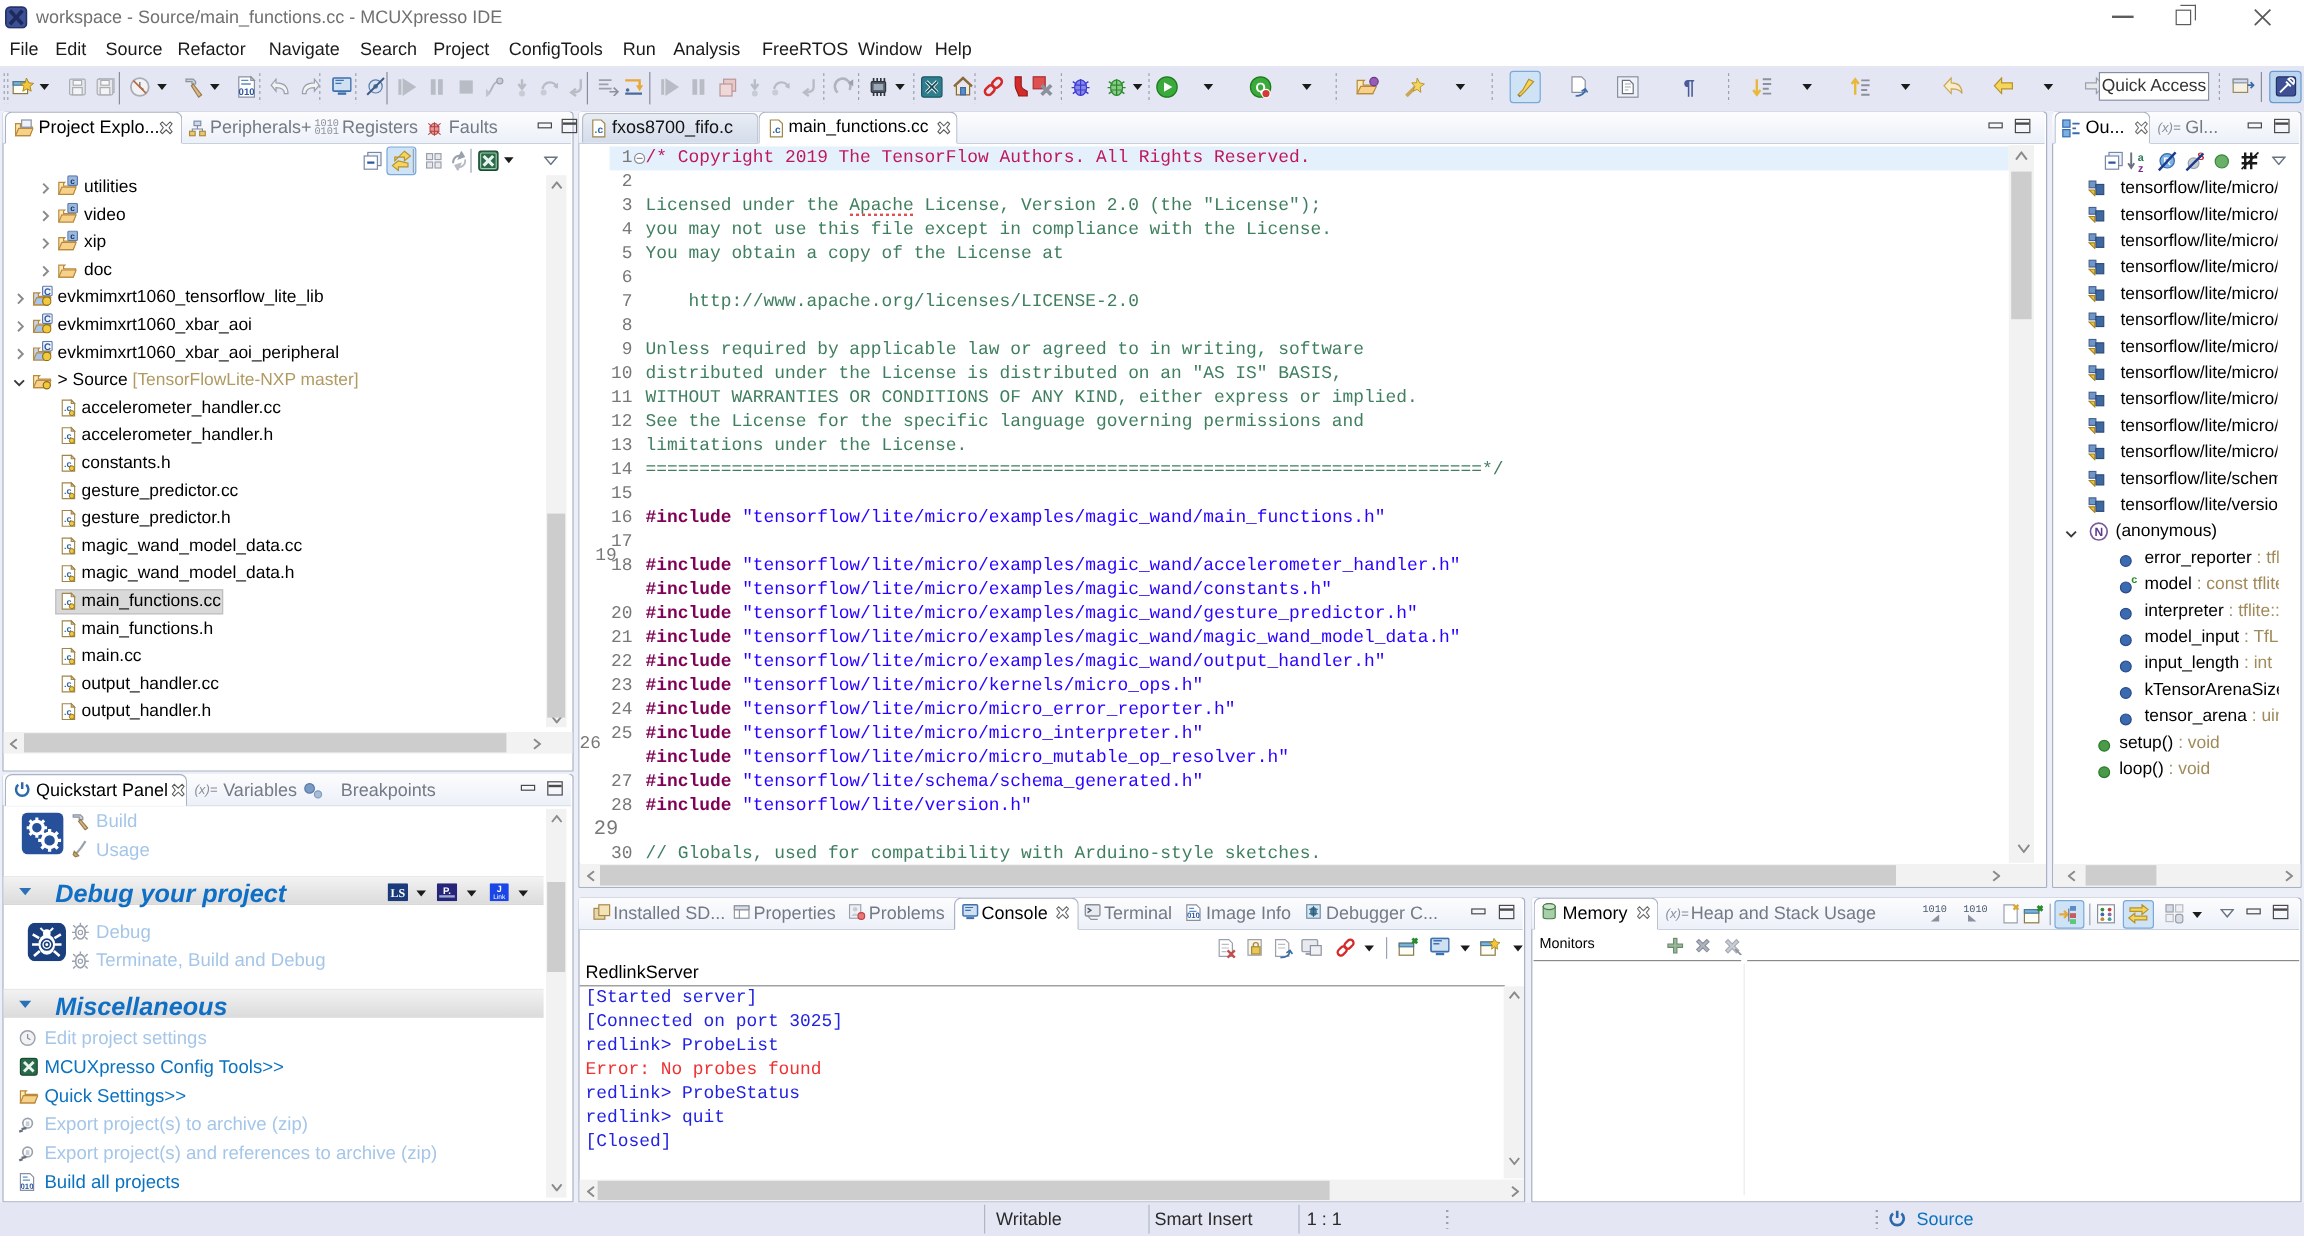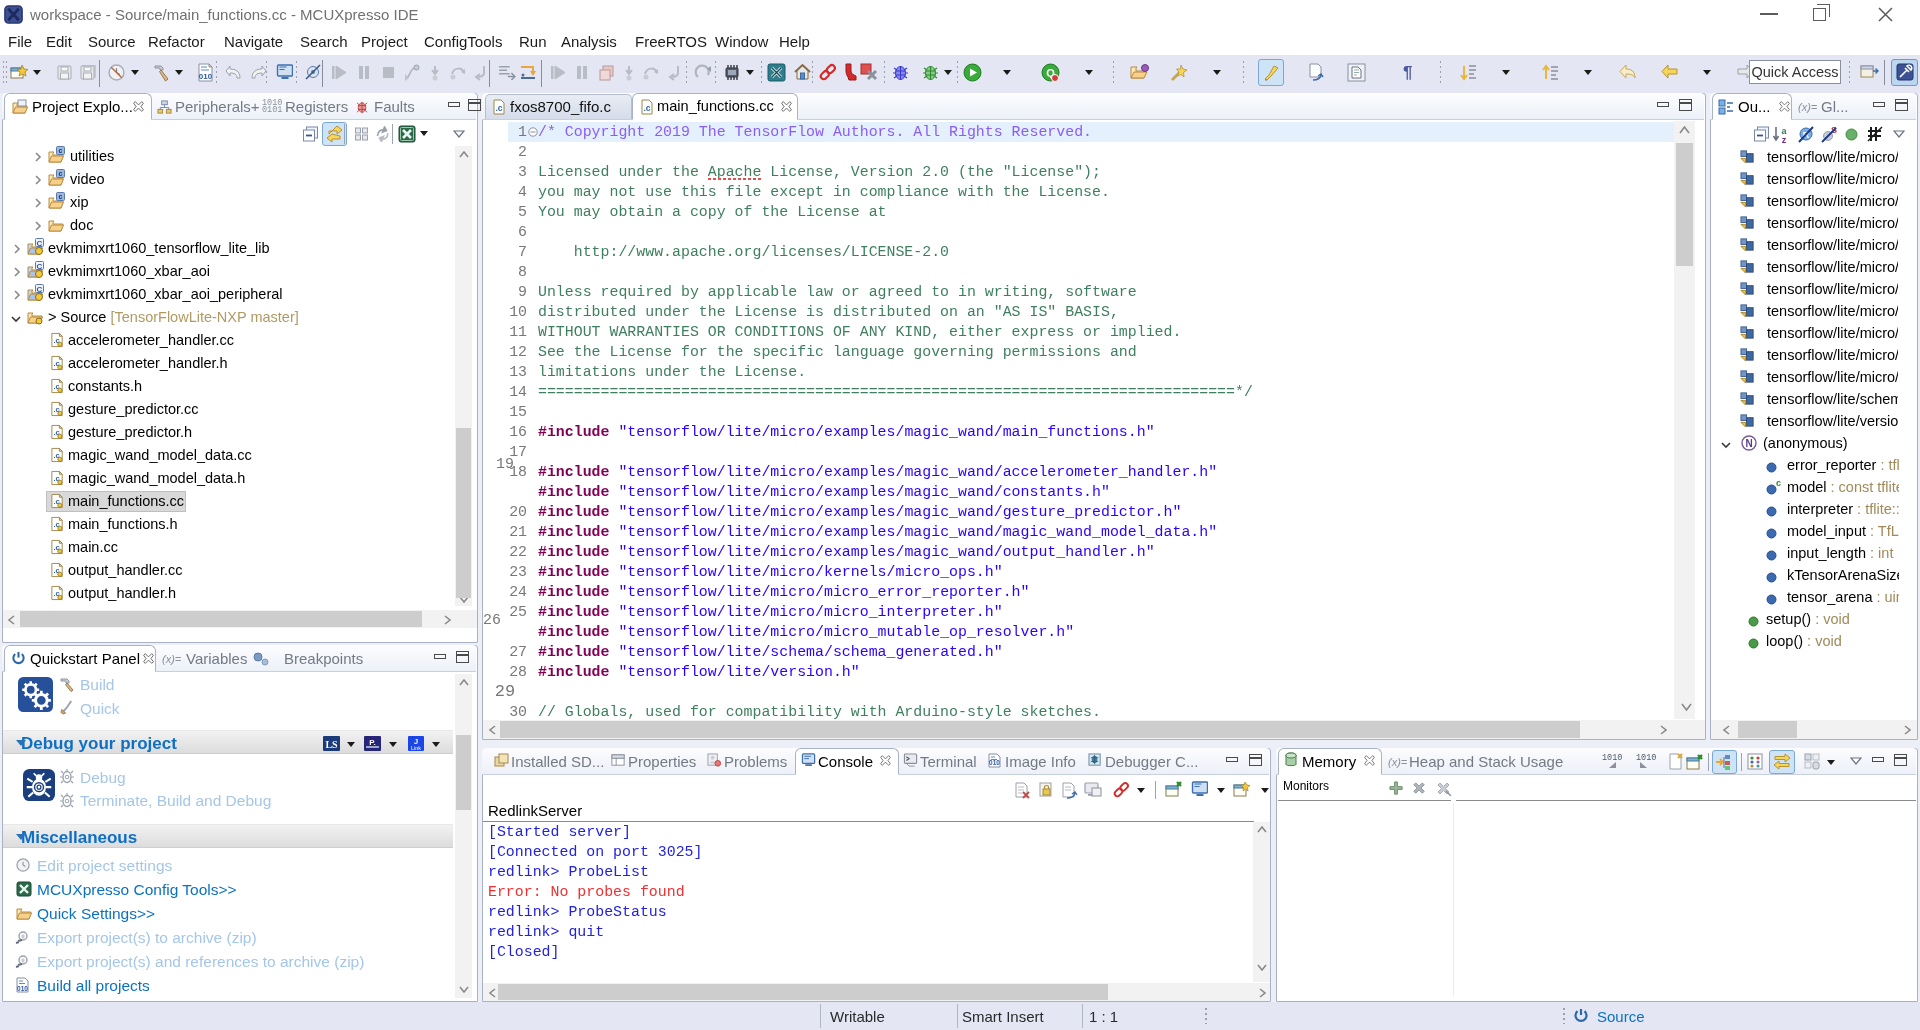--- a/index.html
+++ b/index.html
@@ -13,21 +13,21 @@
 .tab-ilabel { font-size:15px; color:#747a85; position:absolute; top:5px; white-space:nowrap;}
 .minmax { position:absolute; width:13px; height:11px; }
 .tree-row { position:absolute; height:23px; font-size:14.5px; color:#000; white-space:nowrap; }
 .mono { font-family:"Liberation Mono", monospace; }
 .scroll-v { position:absolute; background:#f2f2f2; }
 .scroll-h { position:absolute; background:#f2f2f2; }
 .thumb { position:absolute; background:#cdcdcd; }
 .qs-link { position:absolute; font-size:15.5px; white-space:nowrap; }
 .qs-head { position:absolute; left:3px; width:450px; height:24px;
   background:linear-gradient(#f2f2f2,#dcdcdc); border-top:1px solid #e8e8e8; border-bottom:1px solid #cfcfcf;}
-.qs-head span { position:absolute; left:18px; top:3px; font-size:17px; font-weight:bold; color:#0f6fc5;}
+.qs-head span { position:absolute; left:43px; top:3px; font-size:21px; font-weight:bold; color:#0f6fc5;font-style:italic;}
 .ln { position:absolute; color:#787878; }
 </style></head><body>
 <div class="abs" style="left:0;top:0;width:1920px;height:29px;background:#ffffff"></div>
 <svg class="abs" style="left:4px;top:5px" width="19" height="19" viewBox="0 0 16 16">
     <rect x="0.75" y="0.75" width="14.5" height="14.5" rx="3" fill="#3d5093" stroke="#26336b" stroke-width="1.2"></rect>
     <path d="M4 3.5 L8 7 L12 3.5 M4 12.5 L8 9 L12 12.5" stroke="#ffffff" stroke-width="1" fill="none"></path>
     <path d="M3.6 3.2 L12.4 12.8 M12.4 3.2 L3.6 12.8" stroke="#1d2a5e" stroke-width="2.6"></path>
   </svg>
 <div class="abs" style="left:30px;top:6px;font-size:15px;color:#707070">workspace - Source/main_functions.cc - MCUXpresso IDE</div>
 <div class="abs" style="left:1760px;top:13px;width:18px;height:1.8px;background:#5c5c5c"></div>
@@ -611,21 +611,21 @@
   </svg>
 <svg class="abs" style="left:59px;top:676px" width="16" height="16" viewBox="0 0 16 16">
     <path d="M2 3 L8 3 L10 5 L10 7 L7 7 L7 5 L2 5 Z" fill="#cdd2da" stroke="#8c929e"></path>
     <path d="M8 7 L14 14 L12 15.5 L6.5 8.5 Z" fill="#d8b98c" stroke="#9a7a4a"></path>
   </svg>
 <div class="qs-link" style="left:80px;top:676px;color:#a5c6e8">Build</div>
 <svg class="abs" style="left:60px;top:700px" width="15" height="15" viewBox="0 0 16 16">
     <path d="M12 1 L8 7 M8 7 L3 13 M3 13 L2 14" stroke="#9aa0ac" stroke-width="2" fill="none"></path>
     <path d="M2 10 L6 14 L3 15 L1 13 Z" fill="#c8a86a" stroke="#9a7a4a"></path>
   </svg>
-<div class="qs-link" style="left:80px;top:700px;color:#a5c6e8">Quick</div>
+<div class="qs-link" style="left:80px;top:700px;color:#a5c6e8">Usage</div>
 <div class="qs-head" style="top:730px">
     <span>Debug your project</span>
   </div>
 <div class="abs" style="left:16px;top:740px;width:0;height:0;border-left:5.0px solid transparent;border-right:5.0px solid transparent;border-top:6px solid #2a72b8"></div>
 <svg class="abs" style="left:323px;top:736px" width="17" height="15" viewBox="0 0 17 15">
     <rect width="17" height="15" rx="1" fill="#1b3a7a"></rect>
     <text x="8.5" y="11.5" font-size="10" font-weight="bold" fill="#fff" text-anchor="middle" font-family="Liberation Serif">LS</text>
   </svg>
 <div class="abs" style="left:347px;top:742px;width:0;height:0;border-left:4.5px solid transparent;border-right:4.5px solid transparent;border-top:5px solid #1b1b1b"></div>
 <svg class="abs" style="left:364px;top:736px" width="17" height="15" viewBox="0 0 17 15">
@@ -759,21 +759,21 @@
 <div class="ln mono" style="left:483px;top:602px;width:44px;text-align:right;font-size:14.9px;line-height:20px">25</div>
 <div class="ln mono" style="left:483px;top:610px;width:44px;font-size:14.9px;line-height:20px">26</div>
 <div class="ln mono" style="left:483px;top:642px;width:44px;text-align:right;font-size:14.9px;line-height:20px">27</div>
 <div class="ln mono" style="left:483px;top:662px;width:44px;text-align:right;font-size:14.9px;line-height:20px">28</div>
 <div class="ln mono" style="left:483px;top:682px;width:44px;text-align:center;font-size:17px;line-height:20px">29</div>
 <div class="ln mono" style="left:483px;top:702px;width:44px;text-align:right;font-size:14.9px;line-height:20px">30</div>
 <svg class="abs" style="left:528px;top:127px" width="10" height="10" viewBox="0 0 10 10">
     <circle cx="5" cy="5" r="4.2" fill="#fff" stroke="#8a909c"></circle>
     <path d="M2.5 5 L7.5 5" stroke="#8a909c"></path>
   </svg>
-<div class="abs mono" style="left:538px;top:122px;font-size:14.9px;line-height:20px;white-space:pre"><span style="color:#8b5cf6">/* Copyright 2019 The TensorFlow Authors. All Rights Reserved.</span></div>
+<div class="abs mono" style="left:538px;top:122px;font-size:14.9px;line-height:20px;white-space:pre"><span style="color:#be185d">/* Copyright 2019 The TensorFlow Authors. All Rights Reserved.</span></div>
 <div class="abs mono" style="left:538px;top:142px;font-size:14.9px;line-height:20px;white-space:pre"></div>
 <div class="abs mono" style="left:538px;top:162px;font-size:14.9px;line-height:20px;white-space:pre"><span style="color:#3f7f5f">Licensed under the Apache License, Version 2.0 (the "License");</span></div>
 <div class="abs mono" style="left:538px;top:182px;font-size:14.9px;line-height:20px;white-space:pre"><span style="color:#3f7f5f">you may not use this file except in compliance with the License.</span></div>
 <div class="abs mono" style="left:538px;top:202px;font-size:14.9px;line-height:20px;white-space:pre"><span style="color:#3f7f5f">You may obtain a copy of the License at</span></div>
 <div class="abs mono" style="left:538px;top:222px;font-size:14.9px;line-height:20px;white-space:pre"></div>
 <div class="abs mono" style="left:538px;top:242px;font-size:14.9px;line-height:20px;white-space:pre"><span style="color:#3f7f5f">    http://www.apache.org/licenses/LICENSE-2.0</span></div>
 <div class="abs mono" style="left:538px;top:262px;font-size:14.9px;line-height:20px;white-space:pre"></div>
 <div class="abs mono" style="left:538px;top:282px;font-size:14.9px;line-height:20px;white-space:pre"><span style="color:#3f7f5f">Unless required by applicable law or agreed to in writing, software</span></div>
 <div class="abs mono" style="left:538px;top:302px;font-size:14.9px;line-height:20px;white-space:pre"><span style="color:#3f7f5f">distributed under the License is distributed on an "AS IS" BASIS,</span></div>
 <div class="abs mono" style="left:538px;top:322px;font-size:14.9px;line-height:20px;white-space:pre"><span style="color:#3f7f5f">WITHOUT WARRANTIES OR CONDITIONS OF ANY KIND, either express or implied.</span></div>

